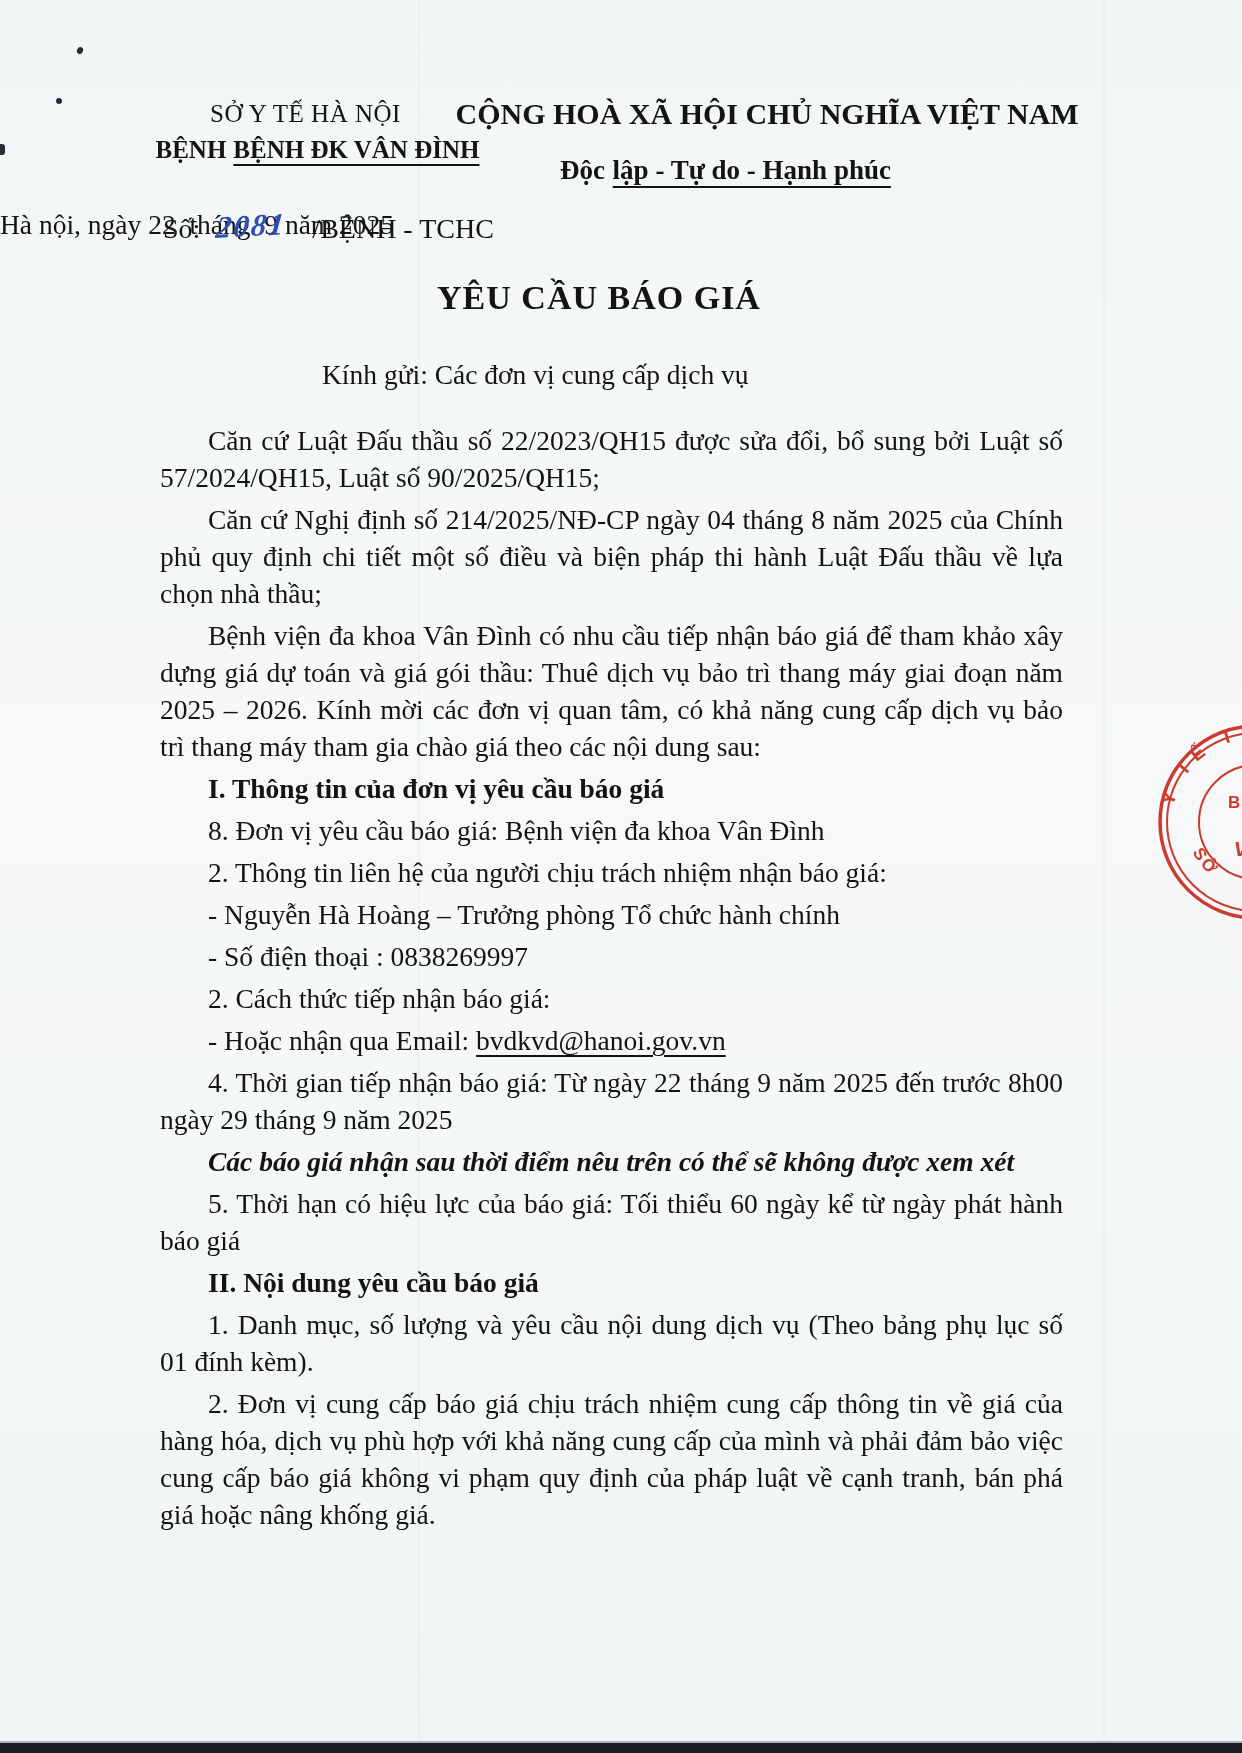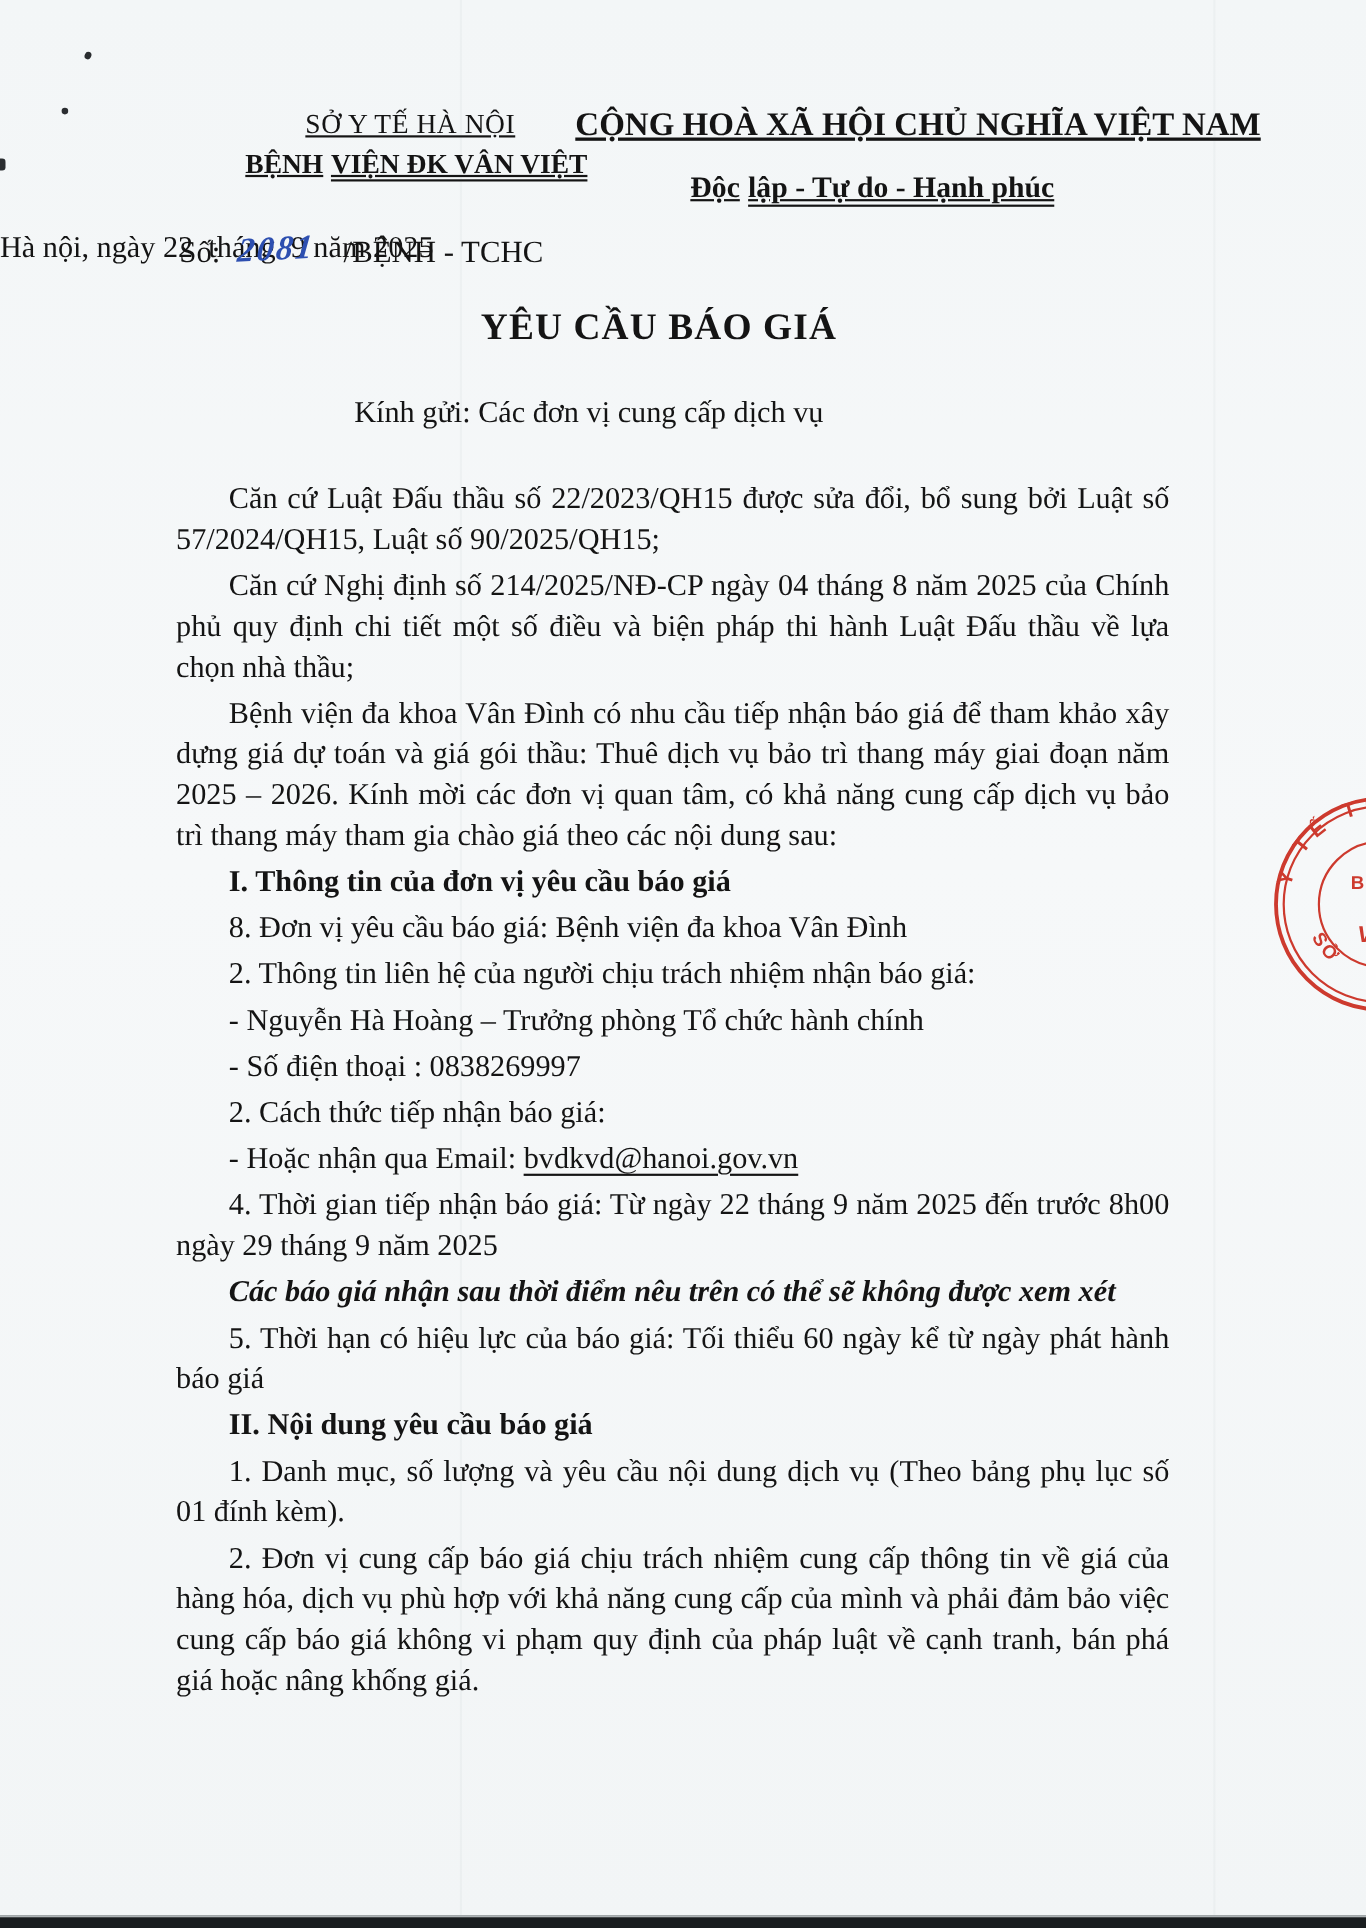--- a/index.html
+++ b/index.html
@@ -20,21 +20,21 @@
   .speck{position:absolute;background:#2a2d30;border-radius:50%;}
   .speck.a{left:77px;top:47px;width:6px;height:7px;transform:rotate(25deg);}
   .speck.b{left:56px;top:98px;width:6px;height:6px;}
   .speck.c{left:0;top:144px;width:5px;height:11px;border-radius:0 3px 3px 0;}
   .bottom-band{
     position:absolute;left:0;right:0;bottom:0;height:10px;
     background:#191d1f;border-top:2px solid #aeb4b6;
   }
 
   
-  .header{display:flex;justify-content:flex-end;padding:96px 179px 0 88px;text-decoration:underline;}
+  .header{display:flex;justify-content:center;padding:96px 179px 0 88px;}
   .hdr-left{width:300px;text-align:center;line-height:36px;}
   .hdr-left .org-sup{font-size:25px;letter-spacing:0.5px;}
   .hdr-left .org-main{font-size:25px;font-weight:bold;white-space:nowrap;}
   .hdr-left .u{ text-decoration:underline;text-decoration-thickness:2px;text-underline-offset:6px;}
   .hdr-right{width:540px;text-align:center;line-height:36px;}
   .hdr-right .nation{font-size:30px;font-weight:bold;white-space:nowrap;}
   .hdr-right .motto{font-size:27px;font-weight:bold;margin-top:20px;}
   .hdr-right .motto .u{text-decoration:underline;text-decoration-thickness:2px;text-underline-offset:7px;}
   .pre-gap{margin-right:0.28em;}
   .doc-number{
@@ -49,21 +49,21 @@
     text-align:left;font-size:27.5px;margin-top:-37px;
     white-space:pre;
   }
 
   
   .title{
     text-align:center;font-size:34px;font-weight:bold;letter-spacing:1px;
     margin:38px 0 0 0;transform:translateX(-22px);
   }
   .salutation{
-    font-size:27.5px;margin:42px 0 16px 322px;
+    font-size:27.5px;margin:42px 0 4px 322px;
   }
   .body{
     padding:22px 179px 0 160px;
     font-size:27.5px;line-height:37px;text-align:justify;
   }
   .body p{margin:5px 0;text-indent:48px;}
   .body p.bold{font-weight:bold;}
   .body p.note{font-weight:bold;font-style:italic;}
   .email{text-decoration:underline;text-decoration-thickness:2px;text-underline-offset:5px;}
 
@@ -78,21 +78,21 @@
 
   <div class="streak s1"></div>
   <div class="streak s2"></div>
   <div class="speck a"></div>
   <div class="speck b"></div>
   <div class="speck c"></div>
 
   <div class="header">
     <div class="hdr-left">
       <div class="org-sup">SỞ Y TẾ HÀ NỘI</div>
-      <div class="org-main"><span class="pre-gap">BỆNH</span><span class="u">VIỆN ĐK VÂN VIỆT</span></div>
+      <div class="org-main"><span class="pre-gap">BỆNH</span><span class="u">BỆNH ĐK VÂN ĐÌNH</span></div>
     </div>
     <div class="hdr-right">
       <div class="nation">CỘNG HOÀ XÃ HỘI CHỦ NGHĨA VIỆT NAM</div>
       <div class="motto"><span class="pre-gap">Độc</span><span class="u">lập - Tự do - Hạnh phúc</span></div>
     </div>
   </div>
 
   <div class="doc-number">
     <span>Số:</span><span class="hand">2081</span><span>/BỆNH - TCHC</span>
   </div>

